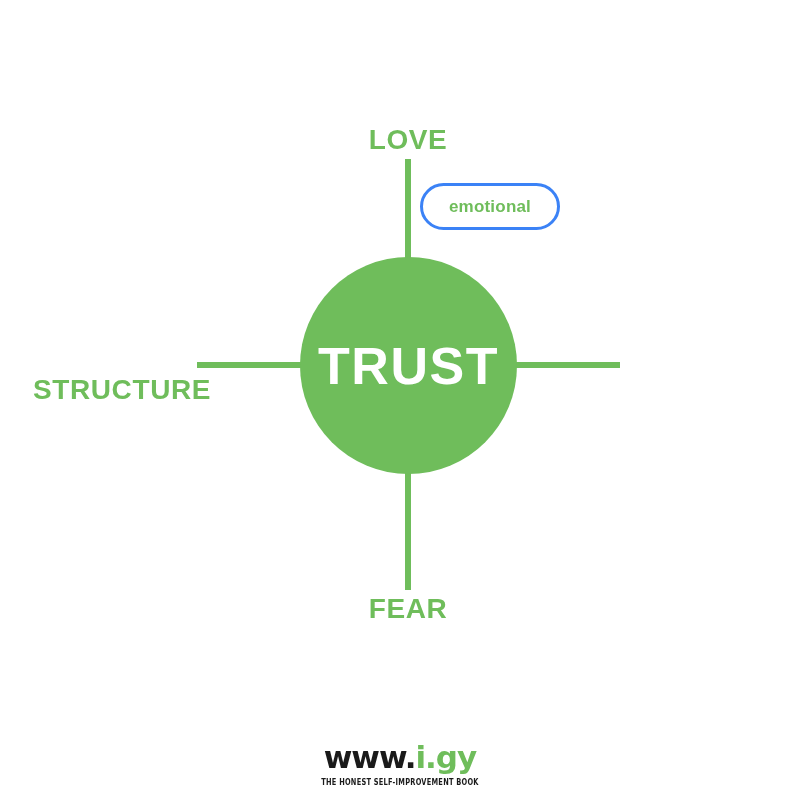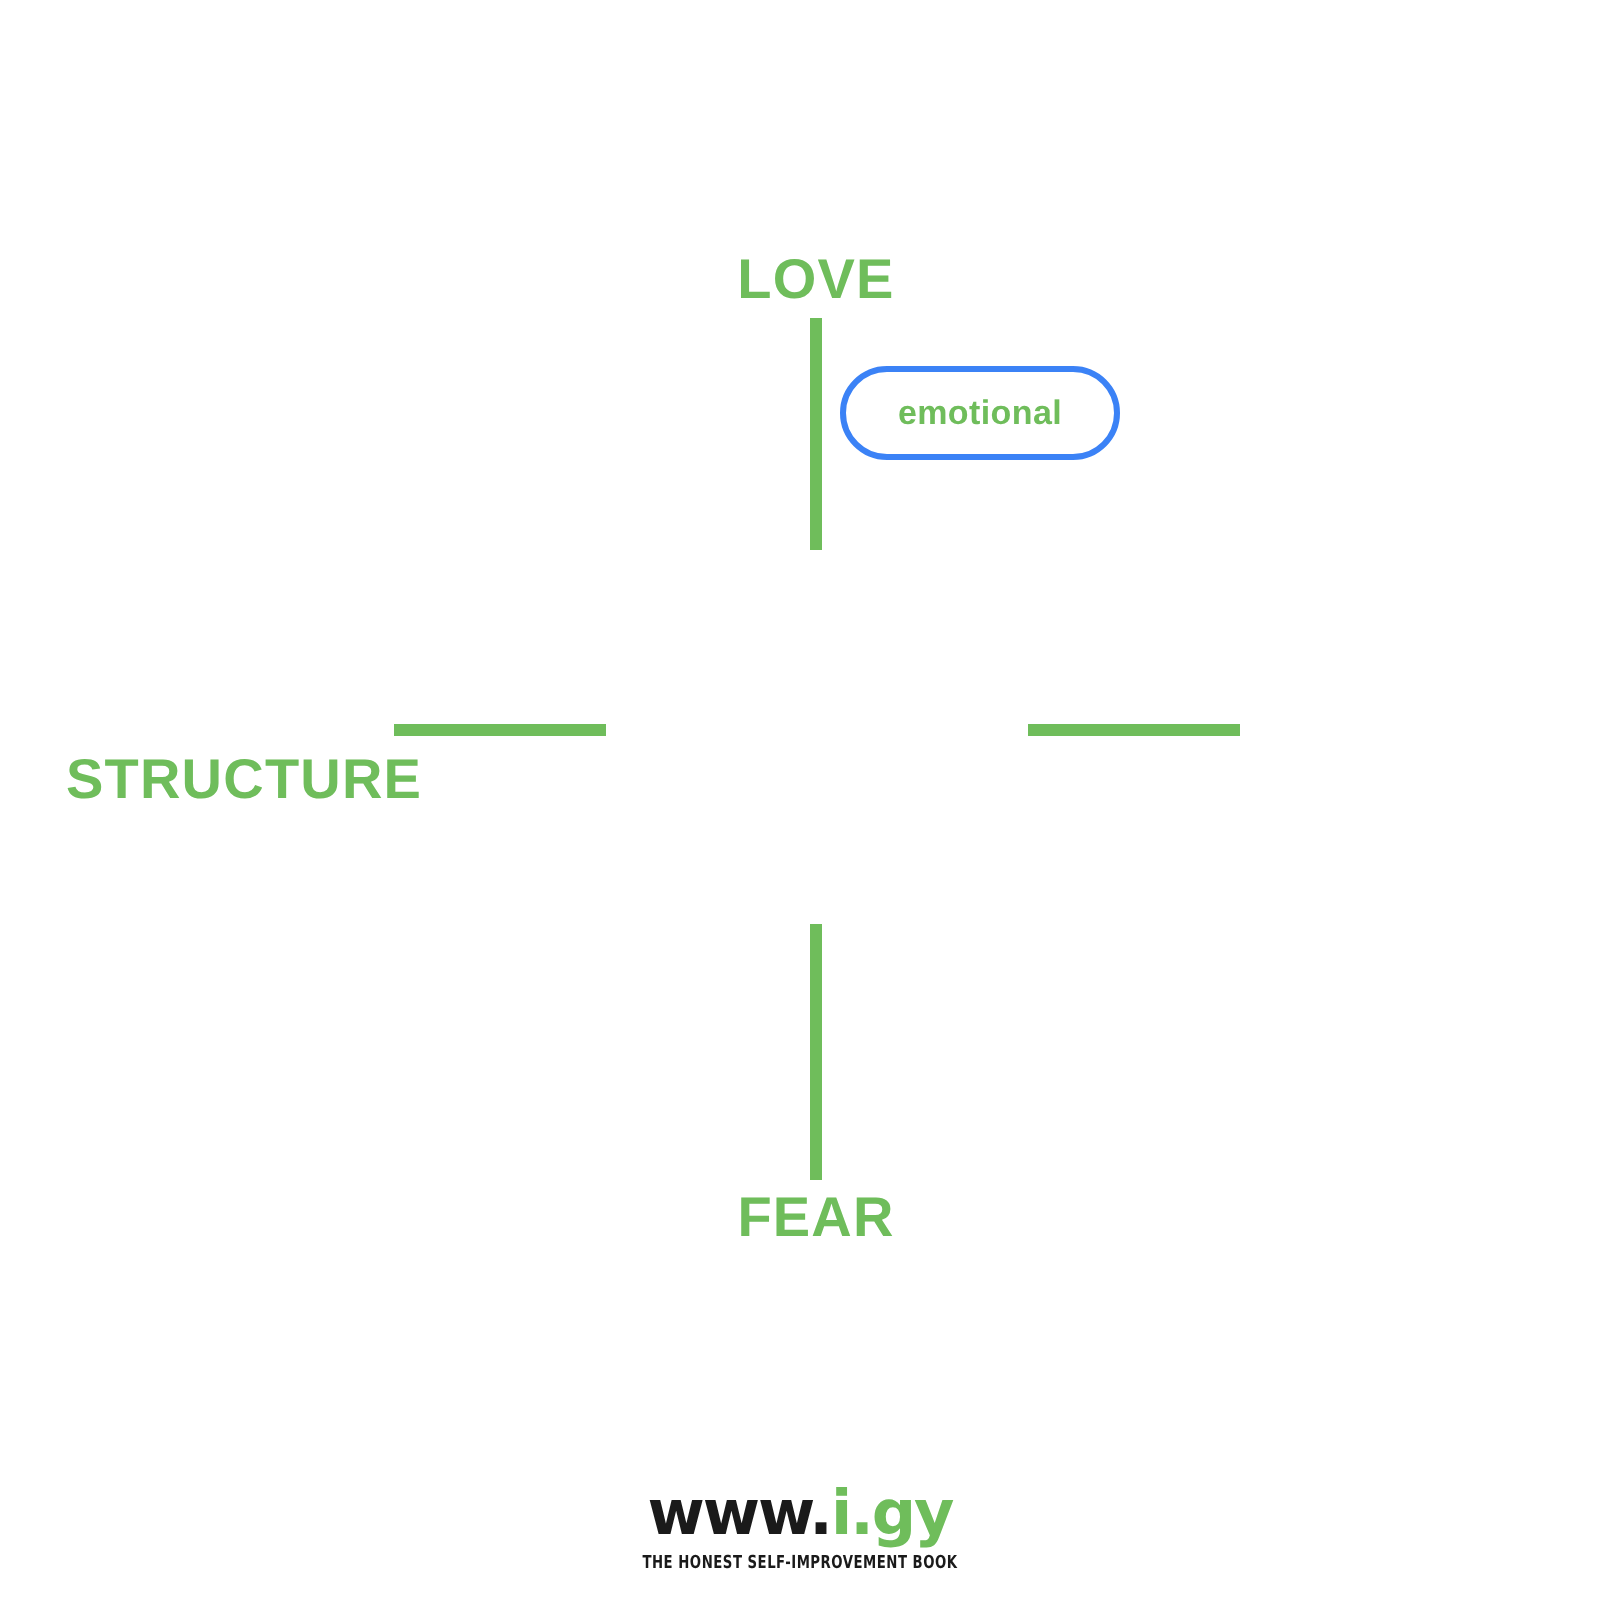--- a/index.html
+++ b/index.html
@@ -170,20 +170,23 @@
 </head>
 <body>
 
 <div class="canvas">
 
   <div class="axis-line line-up"></div>
   <div class="axis-line line-down"></div>
   <div class="axis-line line-left"></div>
   <div class="axis-line line-right"></div>
 
+  <div class="core-circle">
+    <span class="core-label">TRUST</span>
+  </div>
 
   <div class="pole-label pole-love">LOVE</div>
 
 
   <div class="pole-label pole-fear">FEAR</div>
 
   <div class="pole-label pole-structure">STRUCTURE</div>
 
   <div class="pill pill-emotional">
     <span>emotional</span>

